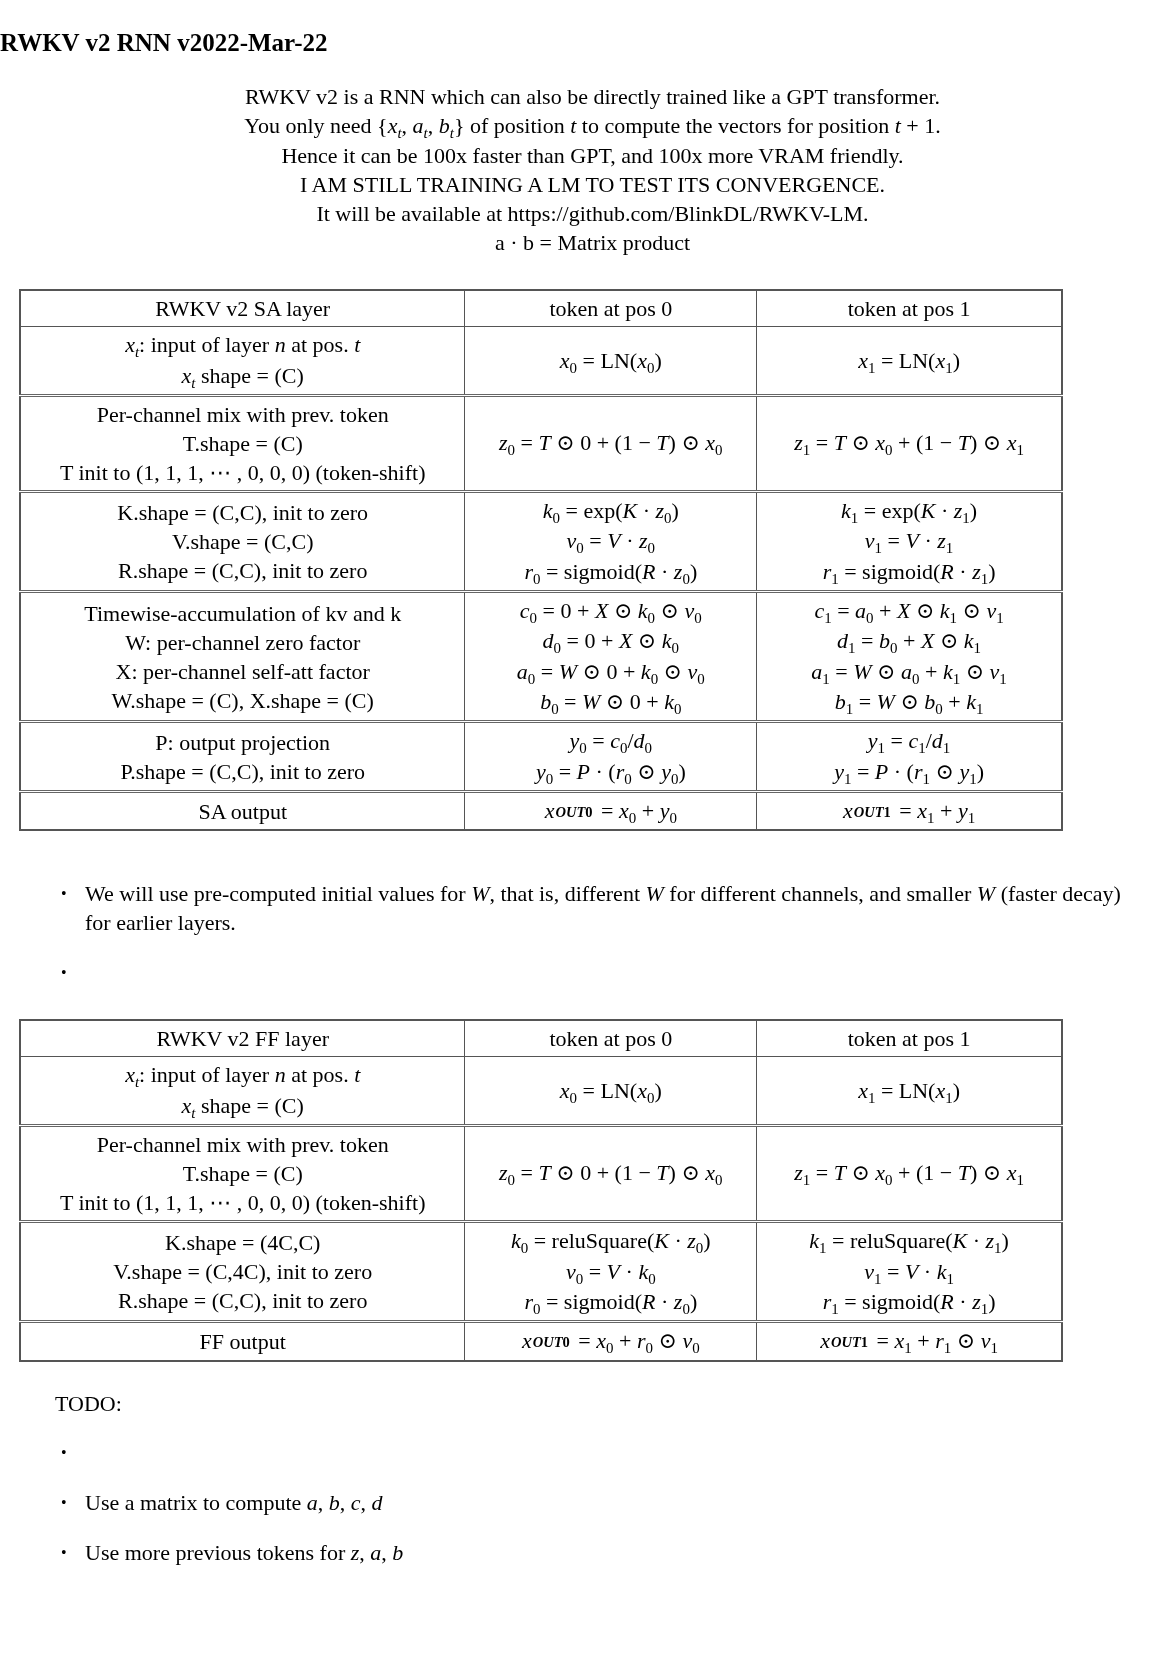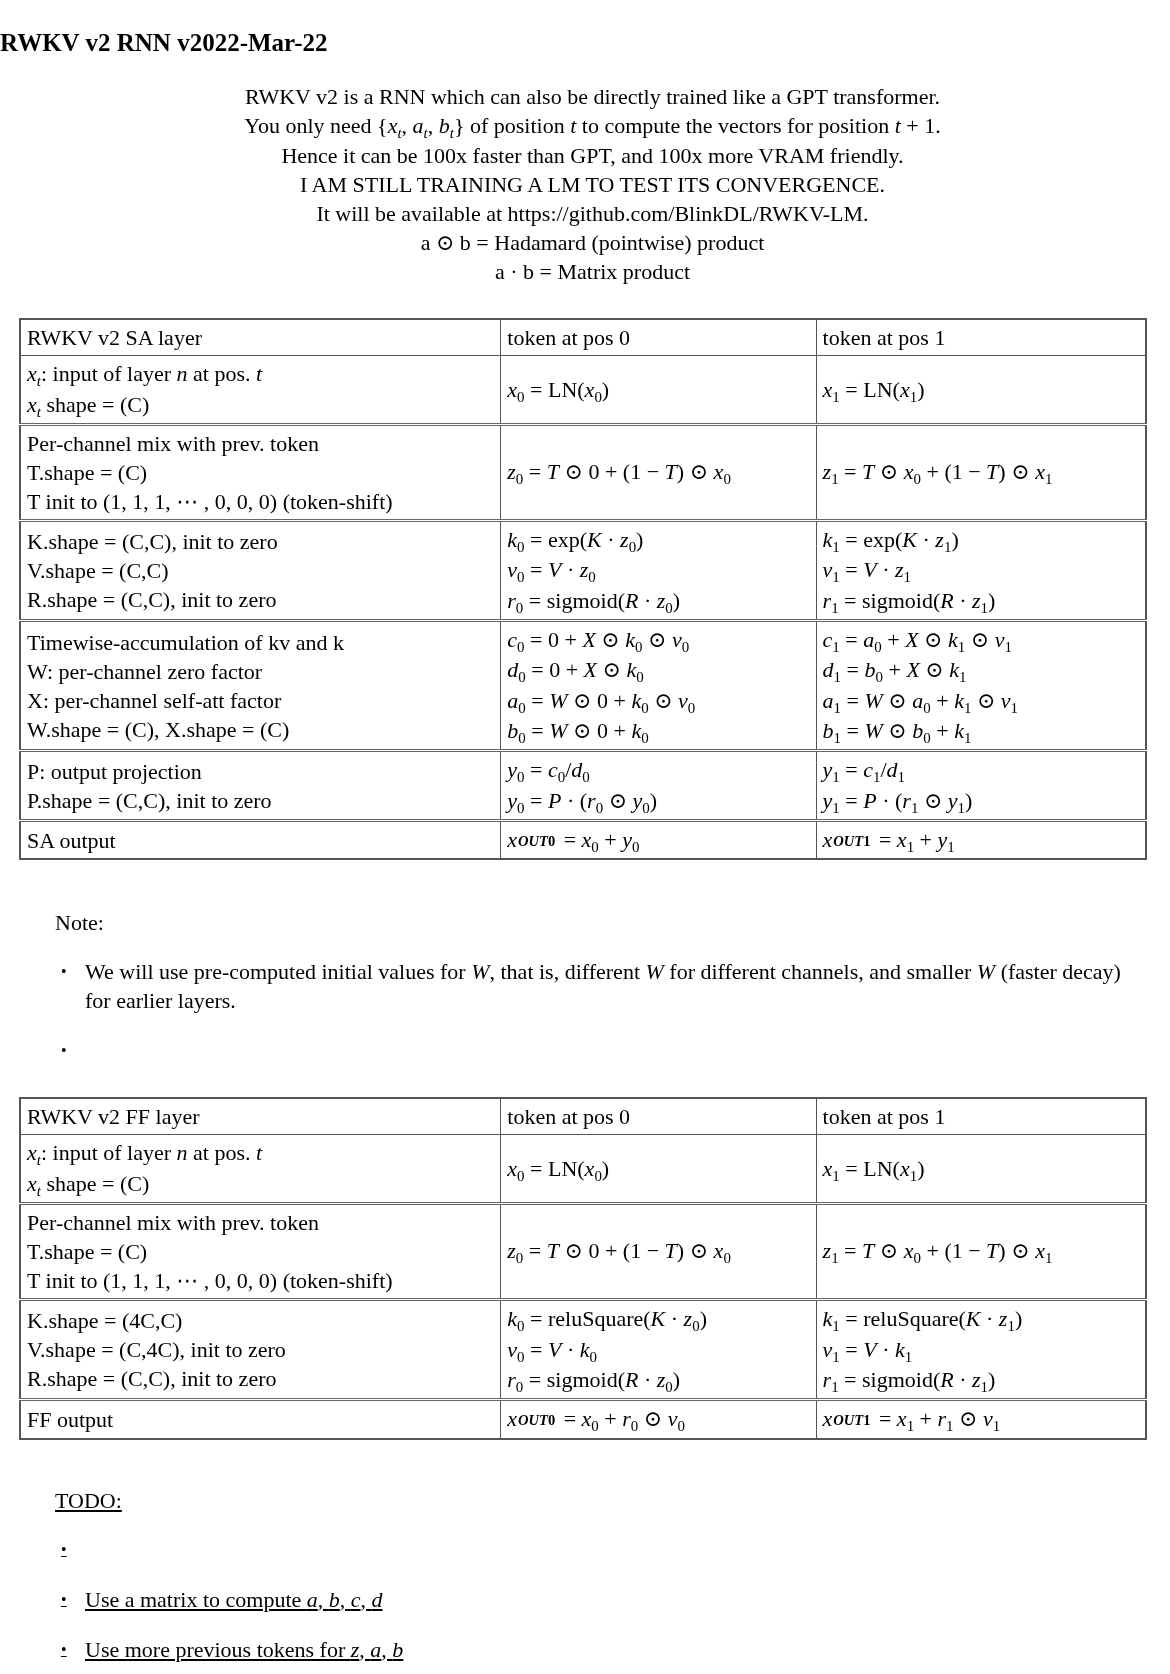--- a/index.html
+++ b/index.html
@@ -16,22 +16,22 @@
   .title {
     padding-top:28px; text-align:left;
     font-weight:bold; font-size:25px; line-height:30px;
   }
 
   .intro { margin:24px 40px 0 55px;text-align:center; }
   .intro .iline { line-height:29px; }
 
   table.dtable {
     border-collapse:collapse; table-layout:fixed;
-    margin:32px 0 0 19px; width:1128px;
-    text-align:left; border:2px solid #555;
+    margin:32px 0 0 19px; width:1044px;
+    text-align:center; border:2px solid #555;
   }
   col.colw1 { width:42.7%; }
   col.colw2 { width:28.0%; }
   col.colw3 { width:29.3%; }
   .dtable th, .dtable td {
     border-left:1px solid #555; border-right:1px solid #555;
     vertical-align:middle; padding:3px 6px;
     font-weight:normal;
   }
   .dtable thead th { border-bottom:1px solid #555; padding:3px 6px; }
@@ -48,36 +48,35 @@
   .textsec { margin:46px 40px 0 55px; }
   .textsec .heading { line-height:29px; }
   ul.blist { list-style:none; margin:20px 0 0 6px; }
   ul.blist li { display:flex; align-items:flex-start; }
   ul.blist li + li { margin-top:21px; }
   ul.blist .dot { flex:none; width:24px; font-size:16px; line-height:29px; }
   ul.blist .btext { line-height:29px; }
 
   .sec-note  { margin-top:48px; }
   .sec-ff    { margin-top:44px; }
-  .sec-todo  { margin-top:46px;text-decoration:underline; }
+  .sec-todo  { margin-top:27px; }
 </style>
 </head>
 <body>
 
 <main>
 
   <h1 class="title">RWKV v2 RNN v2022-Mar-22</h1>
 
   <section class="intro" id="intro">
       <div class="iline">RWKV v2 is a RNN which can also be directly trained like a GPT transformer.</div>
       <div class="iline">You only need {<i>x</i><sub><i>t</i></sub>, <i>a</i><sub><i>t</i></sub>, <i>b</i><sub><i>t</i></sub>} of position <i>t</i> to compute the vectors for position <i>t</i> + 1.</div>
       <div class="iline">Hence it can be 100x faster than GPT, and 100x more VRAM friendly.</div>
       <div class="iline">I AM STILL TRAINING A LM TO TEST ITS CONVERGENCE.</div>
       <div class="iline">It will be available at https://github.com/BlinkDL/RWKV-LM.</div>
-      <div class="iline">a ⊙ b = Hadamard (pointwise) product</div>
       <div class="iline">a · b = Matrix product</div>
     </section>
 
   <table class="dtable" id="sa-table">
     <colgroup>
         <col class="colw1">
         <col class="colw2">
         <col class="colw3">
       </colgroup>
   <thead>
@@ -178,21 +177,20 @@
             <div class="mline"><i>x</i><span class="supsub">
                 <span class="ss-sup"><i>OUT</i></span>
                 <span class="ss-sub">1</span>
               </span> = <i>x</i><sub>1</sub> + <i>y</i><sub>1</sub></div>
           </td>
         </tr>
       </tbody>
     </table>
 
   <section class="textsec sec-note">
-    <p class="heading">Note:</p>
     <ul class="blist" id="note-list">
         <li>
           <span class="dot">•</span>
           <span class="btext">We will use pre-computed initial values for <i>W</i>, that is, different <i>W</i> for different channels, and smaller <i>W</i> (faster decay) for earlier layers.</span>
         </li>
         <li>
           <span class="dot">•</span>
         </li>
       </ul>
   </section>

